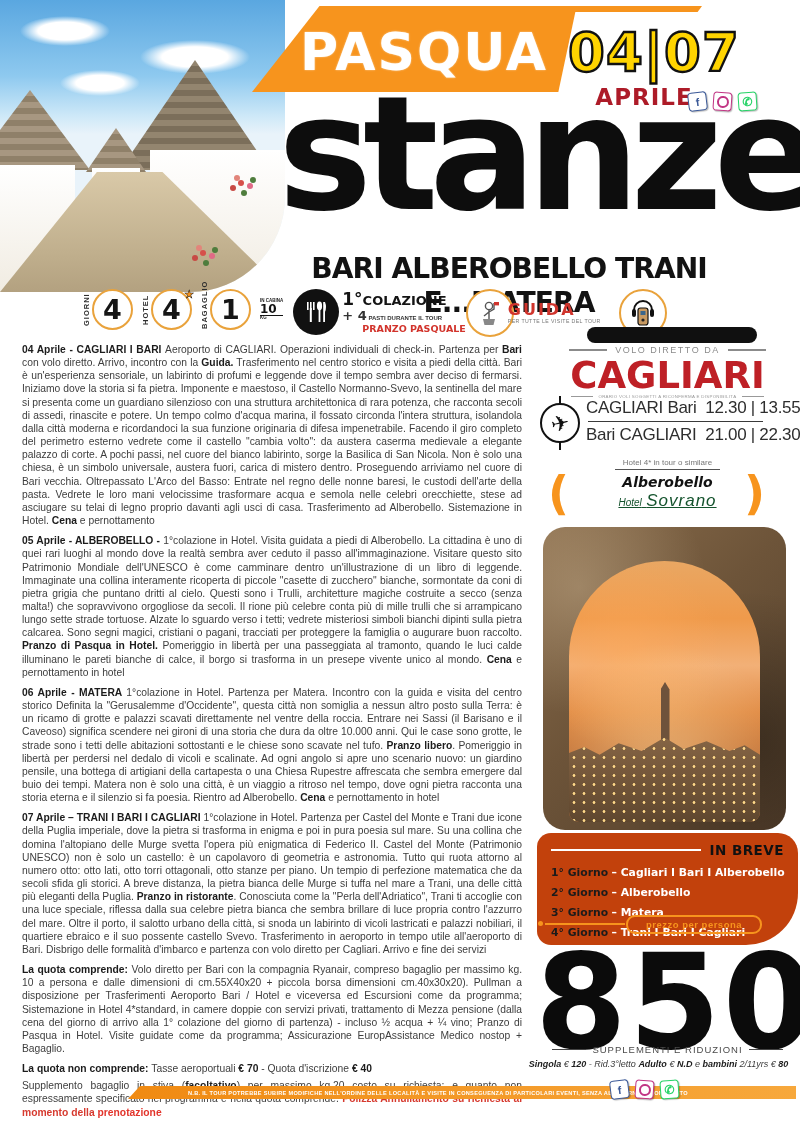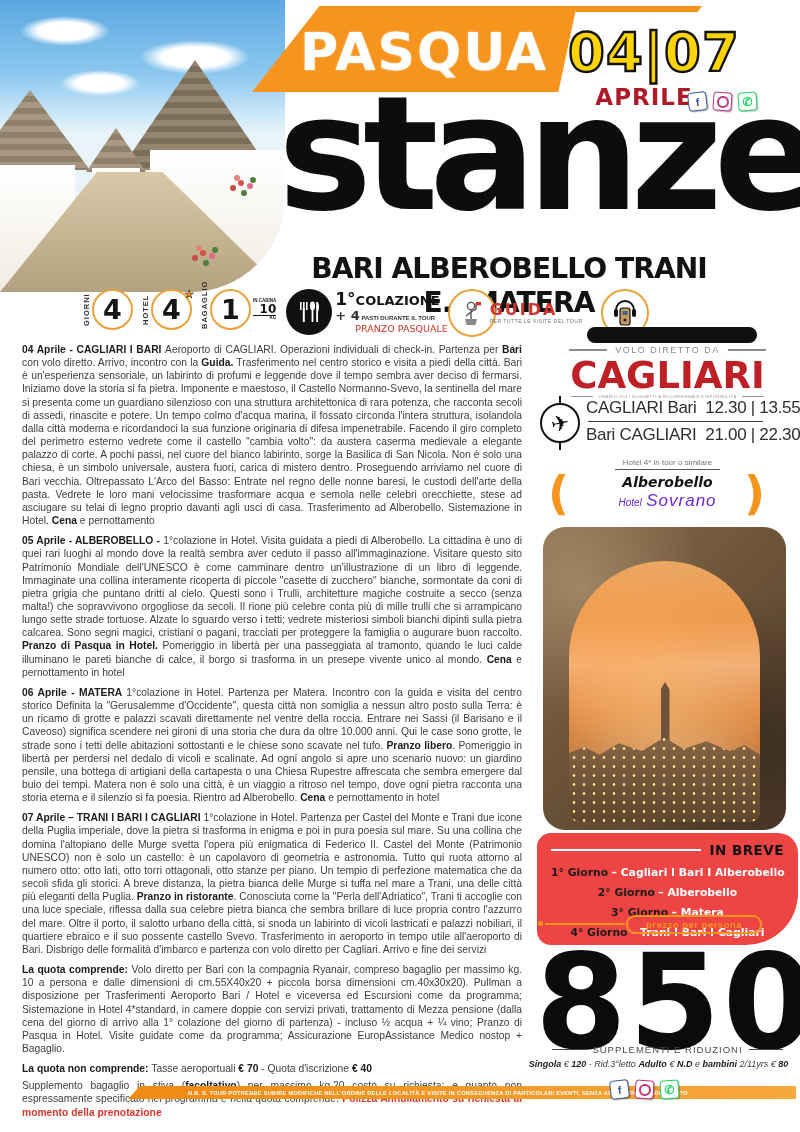--- a/index.html
+++ b/index.html
@@ -52,32 +52,32 @@
 
   
   .features{left:82px;top:289px;width:716px;height:64px;display:flex;align-items:flex-start;}
   .feat{display:flex;align-items:center;}
   .vlab{writing-mode:vertical-rl;transform:rotate(180deg);font-size:7.5px;font-weight:700;
     color:#2e2e2e;letter-spacing:1px;height:38px;text-align:center;margin-right:1px;}
   .fc{width:37px;height:37px;border:2px solid #E9A23B;border-radius:50%;display:flex;
     align-items:center;justify-content:center;font-family:"DejaVu Sans",sans-serif;
     font-weight:800;font-size:27px;color:#151515;background:#fff;position:relative;}
   .fc .star{position:absolute;top:-3px;right:-4px;font-size:11px;color:#F7941D;-webkit-text-stroke:.5px #111;}
-  .bag-badge{margin-left:2px;text-align:right;line-height:1;}
+  .bag-badge{margin-left:9px;text-align:left;line-height:1;}
   .bag-badge .t{font-size:4.5px;font-weight:700;color:#222;}
   .bag-badge .v{font-size:12px;font-weight:800;color:#111;border-bottom:1px solid #111;font-family:"DejaVu Sans",sans-serif;}
   .bag-badge .u{font-size:4.5px;font-weight:700;color:#222;}
   .pasti-circle{width:46px;height:46px;background:#111;border-radius:50%;display:flex;
     align-items:center;justify-content:center;flex:none;}
   .pasti-text{margin-left:3px;line-height:1;}
   .pt-l1{font-family:"DejaVu Sans",sans-serif;font-weight:800;color:#141414;font-size:13px;}
   .pt-l1 .deg{font-size:17px;}
   .pt-l2{font-size:6px;font-weight:700;color:#333;margin-top:1px;}
   .pt-l2 .plus{font-size:13px;font-family:"DejaVu Sans",sans-serif;font-weight:800;}
-  .pt-l3{font-size:9.5px;font-weight:400;color:#D2342C;margin-top:2px;font-family:"DejaVu Sans",sans-serif;padding-left:20px;}
+  .pt-l3{font-size:9.5px;font-weight:700;color:#D2342C;margin-top:2px;font-family:"DejaVu Sans",sans-serif;padding-left:20px;}
   .guida-circle{width:44px;height:44px;border:2px solid #E9A23B;border-radius:50%;flex:none;
     display:flex;align-items:center;justify-content:center;background:#fff;}
   .guida-text{margin-left:-6px;line-height:1;}
   .guida-title{font-family:"DejaVu Sans",sans-serif;font-size:16px;color:#D0342C;font-weight:600;letter-spacing:2px;}
   .guida-note{font-size:5.2px;color:#777;letter-spacing:.4px;margin-top:1px;}
   .tt-title{font-family:"DejaVu Sans",sans-serif;font-size:11.5px;font-weight:800;color:#141414;line-height:1.15;}
   .tt-red{font-family:"DejaVu Sans",sans-serif;font-size:13.5px;font-weight:800;color:#D2342C;line-height:1.1;}
 
   
   .flow{left:22px;top:343px;width:500px;}
@@ -107,21 +107,21 @@
   .flights{left:586px;top:398px;width:210px;}
   .frow{font-size:17px;color:#2e2e2e;letter-spacing:-.3px;white-space:nowrap;}
   .frow .city-u{text-transform:uppercase;}
   .fdiv{width:175px;height:0;border-top:1.5px solid #3a3a3a;margin:3px 0 3px 2px;}
   .hotel-caption{left:560px;top:458px;width:215px;text-align:center;font-size:8px;color:#777;
     padding-bottom:2px;}
   .hotel-caption i{border-bottom:1px solid #555;padding:0 8px 2px 8px;font-style:normal;}
   .bracket{font-family:"DejaVu Sans",sans-serif;font-size:46px;color:#F7941D;font-weight:700;line-height:1;}
   .hotel-city{left:565px;top:474px;width:205px;text-align:center;font-size:14px;font-weight:700;
     font-style:italic;color:#111;font-family:"DejaVu Sans",sans-serif;}
-  .hotel-name{left:565px;top:491px;width:205px;text-align:center;font-style:italic;color:#6d28d9;}
+  .hotel-name{left:565px;top:491px;width:205px;text-align:center;font-style:italic;color:#14532d;text-decoration:underline;}
   .hotel-name .pre{font-size:10px;}
   .hotel-name .nm{font-size:17px;letter-spacing:1px;}
 
   
   .photo-matera{left:543px;top:527px;width:243px;height:303px;border-radius:22px;overflow:hidden;
     background:
       radial-gradient(circle at 15% 20%,rgba(255,235,200,.25),transparent 40%),
       radial-gradient(circle at 85% 70%,rgba(0,0,0,.35),transparent 50%),
       linear-gradient(135deg,#8a6d4c 0%,#6d5439 45%,#523e2b 100%);}
   .pm-arch{position:absolute;left:26px;right:26px;top:34px;bottom:8px;
@@ -133,22 +133,22 @@
   .pm-city{position:absolute;left:0;right:0;bottom:0;height:96px;
     clip-path:polygon(0 28%,8% 22%,16% 30%,26% 18%,38% 26%,50% 12%,60% 24%,72% 16%,84% 26%,92% 20%,100% 30%,100% 100%,0 100%);
     background:
       radial-gradient(circle,#ffd98a 1px,transparent 1.8px),
       linear-gradient(180deg,#8a6847,#5f472f);
     background-size:10px 9px,100% 100%;}
   .pm-tower{position:absolute;left:50%;bottom:78px;width:9px;height:62px;margin-left:-4px;
     background:#6e523b;clip-path:polygon(50% 0,100% 12%,100% 100%,0 100%,0 12%);}
 
   
-  .inbreve{left:537px;top:833px;width:261px;height:112px;background:#ef4444;
-    border-radius:14px 20px 52px 14px;padding:9px 14px;box-sizing:border-box;text-align:center;}
+  .inbreve{left:537px;top:833px;width:261px;height:112px;background:#c2410c;
+    border-radius:14px 20px 52px 14px;padding:9px 14px;box-sizing:border-box;}
   .ib-head{display:flex;align-items:center;gap:8px;margin-bottom:5px;}
   .ib-head .ln{flex:1;height:2px;background:#fff;}
   .ib-title{font-family:"DejaVu Sans",sans-serif;font-weight:800;font-size:13.5px;color:#111;letter-spacing:.5px;}
   .ib-row{font-family:"DejaVu Sans",sans-serif;font-size:10.8px;line-height:20px;white-space:nowrap;}
   .ib-day{font-weight:800;color:#1b1b1b;}
   .ib-route{color:#fff;font-weight:600;}
 
   
   .price-dot{left:538px;top:921px;width:5px;height:5px;border-radius:50%;background:#F7941D;}
   .price-ln{left:545px;top:923px;width:80px;height:2px;background:#F7941D;}

